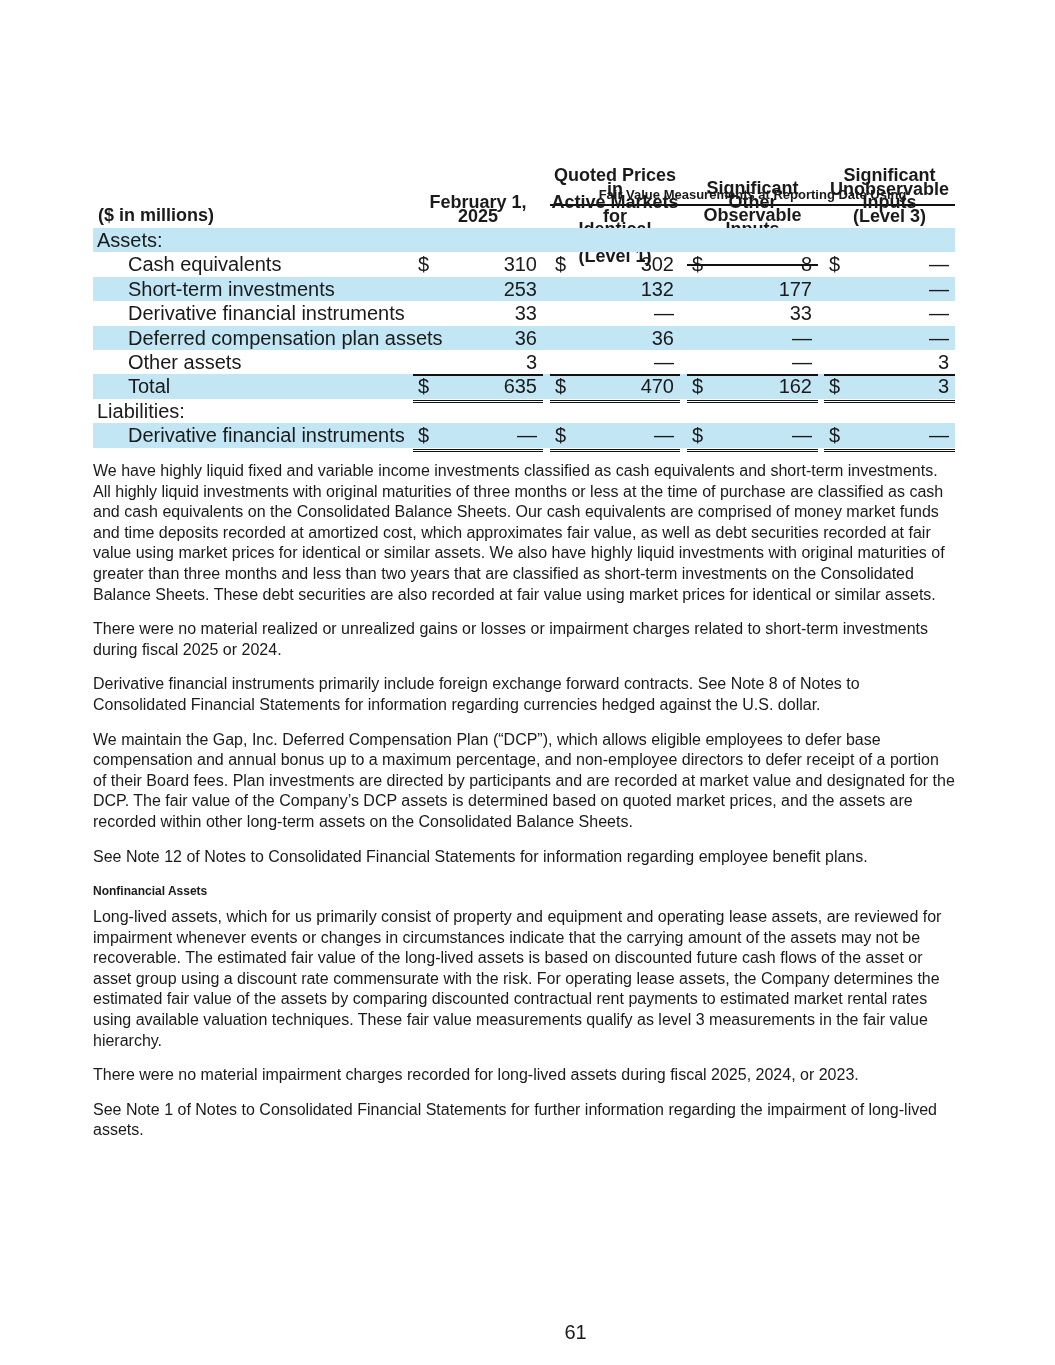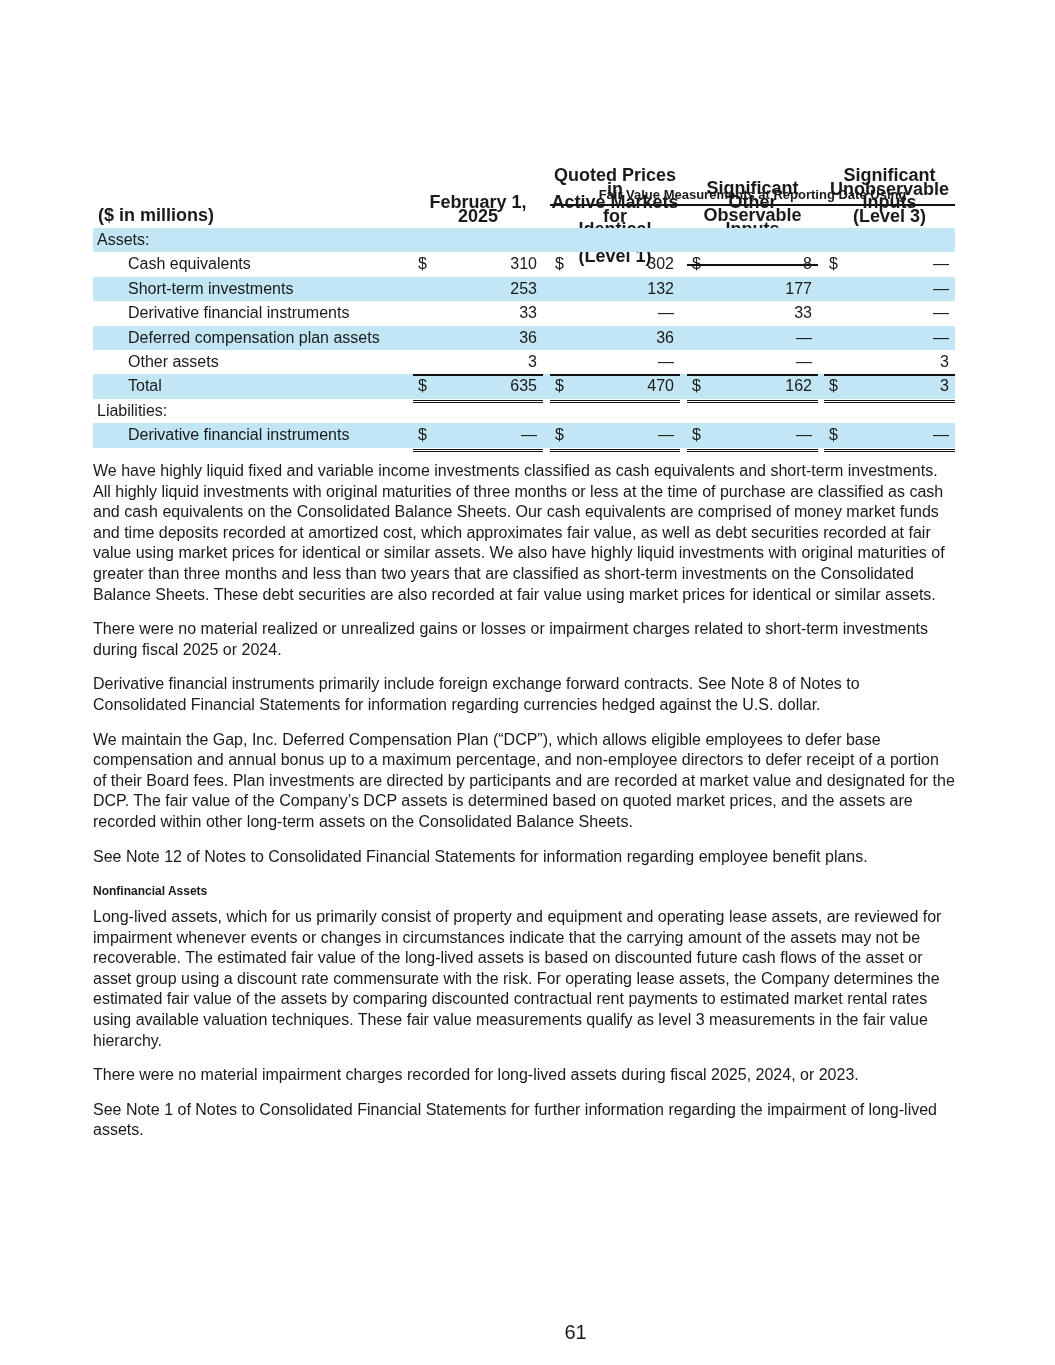--- a/index.html
+++ b/index.html
@@ -10,21 +10,21 @@
   .fv-table { position: absolute; left: 0; top: 145px; width: 862px; }
   .span-hdr { position: absolute; left: 457px; width: 405px; top: 0; height: 19px; text-align: center; font-weight: bold; font-size: 13px; line-height: 19px; border-bottom: 2px solid #111; margin-top: 40px; }
   .col-hdr { position: absolute; font-weight: bold; font-size: 18px; line-height: 13.5px; text-align: center; border-bottom: 2px solid #111; padding-bottom: 14px; }
   .col-hdr.units { left: 5px; top: 64px; text-align: right; border-bottom: none; }
   .hdr-c1 { left: 320px; width: 130px; top: 51px; }
   .hdr-c2 { left: 457px; width: 130px; top: 24px; }
   .hdr-c3 { left: 594px; width: 131px; top: 37px; }
   .hdr-c4 { left: 731px; width: 131px; top: 24px; }
 
   .rows { position: absolute; left: 0; top: 83px; width: 862px; }
-  .row { position: relative; height: 24.4px; font-size: 16px; line-height: 24px; }
+  .row { position: relative; height: 24.4px; font-size: 20px; line-height: 24px; }
   .row.shade { background: #c2e6f4; }
   .row .lbl { position: absolute; left: 35px; top: 0; white-space: nowrap; }
   .row .lbl.section { left: 4px; }
   .cell { position: absolute; top: 0; height: 24px; }
   .cell .dol { position: absolute; left: 5px; }
   .cell .val { position: absolute; right: 6px; text-align: right; }
   .c1 { left: 320px; width: 130px; }
   .c2 { left: 457px; width: 130px; }
   .c3 { left: 594px; width: 131px; }
   .c4 { left: 731px; width: 131px; }

